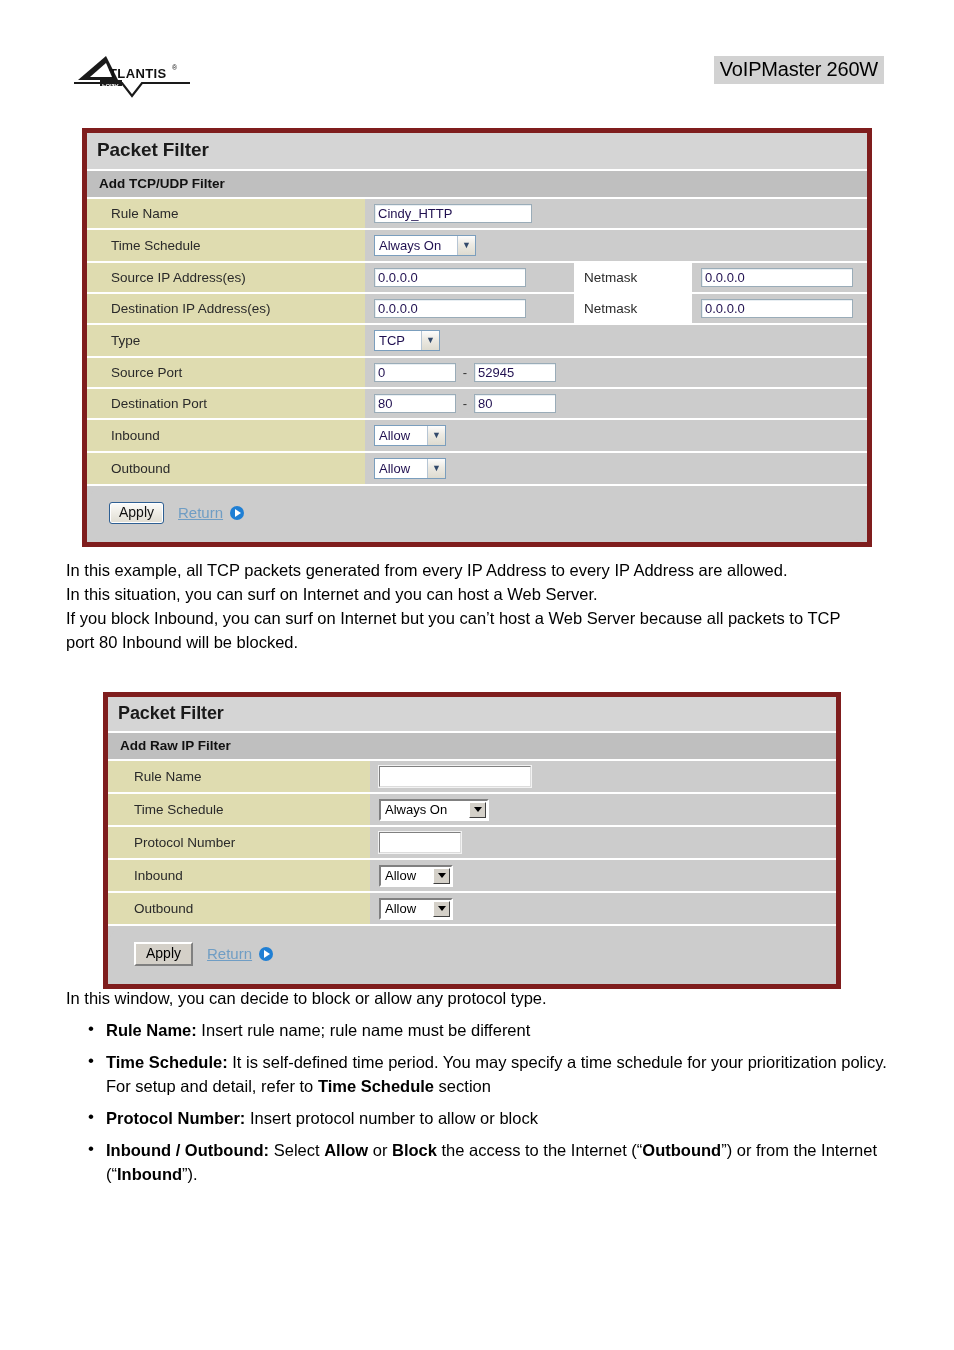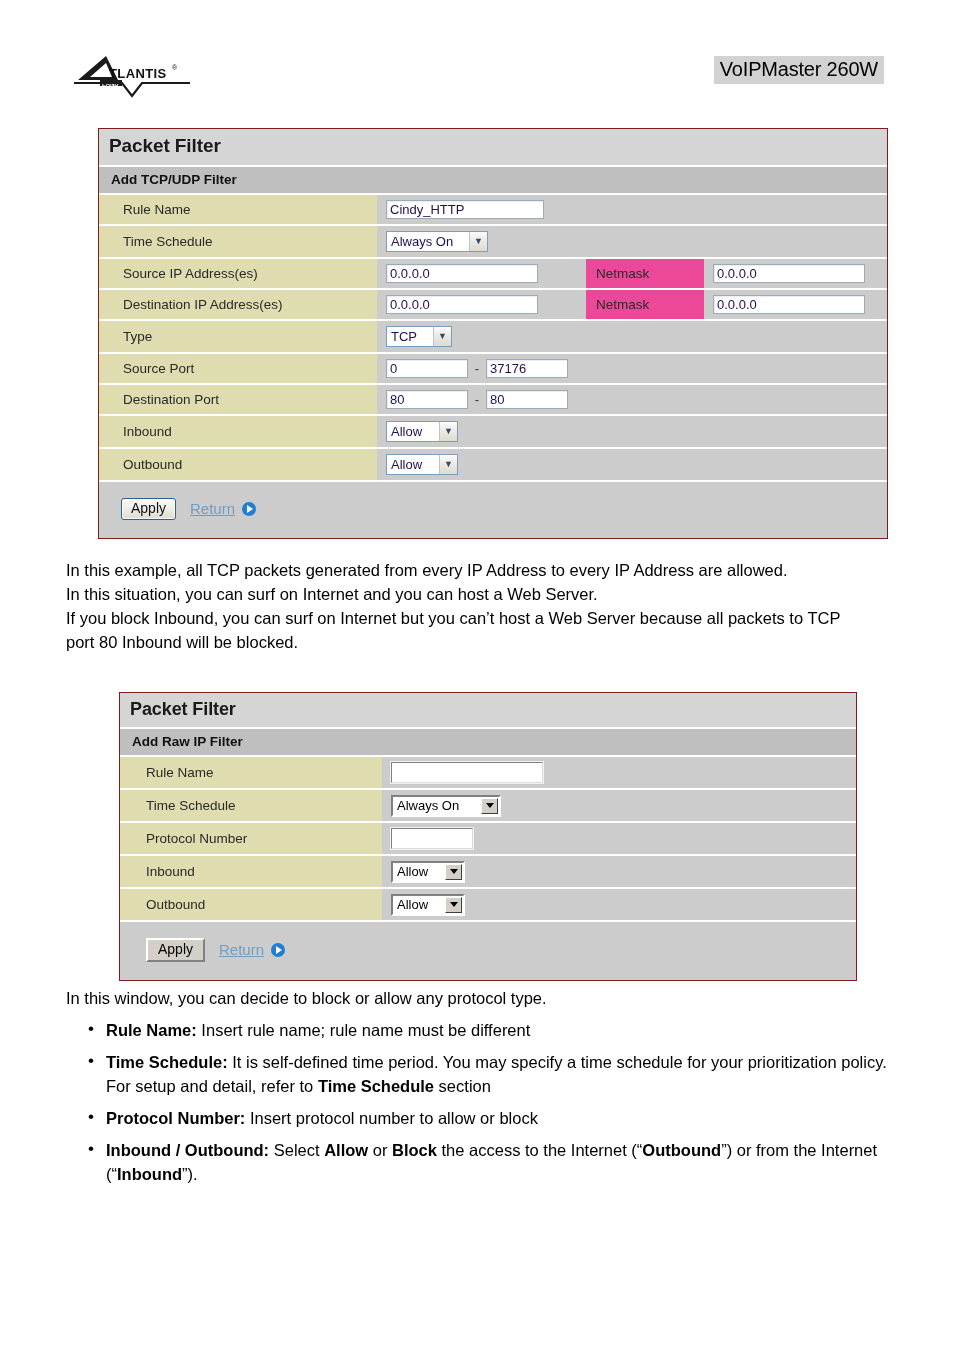--- a/index.html
+++ b/index.html
@@ -37,24 +37,23 @@
     letter-spacing: -0.2px;
     padding: 2px 6px 3px 6px;
     color: #000;
     white-space: nowrap;
   }
 
   
   .panel {
     position: absolute;
     background: #cccccc;
-    border: 1px solid #7f1d1d;
+    border: 5px solid #7f1d1d;
     box-sizing: border-box;
     font-family: "Liberation Sans", sans-serif;
-    margin-left: 16px;
   }
   .panel-1 { left: 82px; top: 128px;  width: 790px; }
   .panel-2 { left: 103px; top: 692px; width: 738px; }
 
   .panel-title {
     background: #d5d5d5;
     color: #1a1a1a;
     font-size: 19px;
     font-weight: bold;
     padding: 6px 0 8px 10px;
@@ -95,21 +94,21 @@
   .fval {
     flex: 1 1 auto;
     display: flex;
     align-items: center;
     padding-left: 9px;
     gap: 0px;
   }
   .fval.tall { min-height: 31px; }
 
   .sublabel {
-    background: #ec4899;
+    background: #ffffff;
     color: #2a2a2a;
     font-size: 13.5px;
     display: flex;
     align-items: center;
     justify-content: flex-start;
     padding-left: 10px;
     width: 118px;
     box-sizing: border-box;
     flex: 0 0 auto;
   }
@@ -405,21 +404,21 @@
           </div>
       </div>
     </div>
   </div>
 
   <div class="frow">
     <div class="flabel">Source Port</div>
     <div class="fval">
       <div class="tinput w-port">0</div>
       <div class="dash">-</div>
-      <div class="tinput w-port">37176</div>
+      <div class="tinput w-port">52945</div>
     </div>
   </div>
 
   <div class="frow">
     <div class="flabel">Destination Port</div>
     <div class="fval">
       <div class="tinput w-port">80</div>
       <div class="dash">-</div>
       <div class="tinput w-port">80</div>
     </div>

